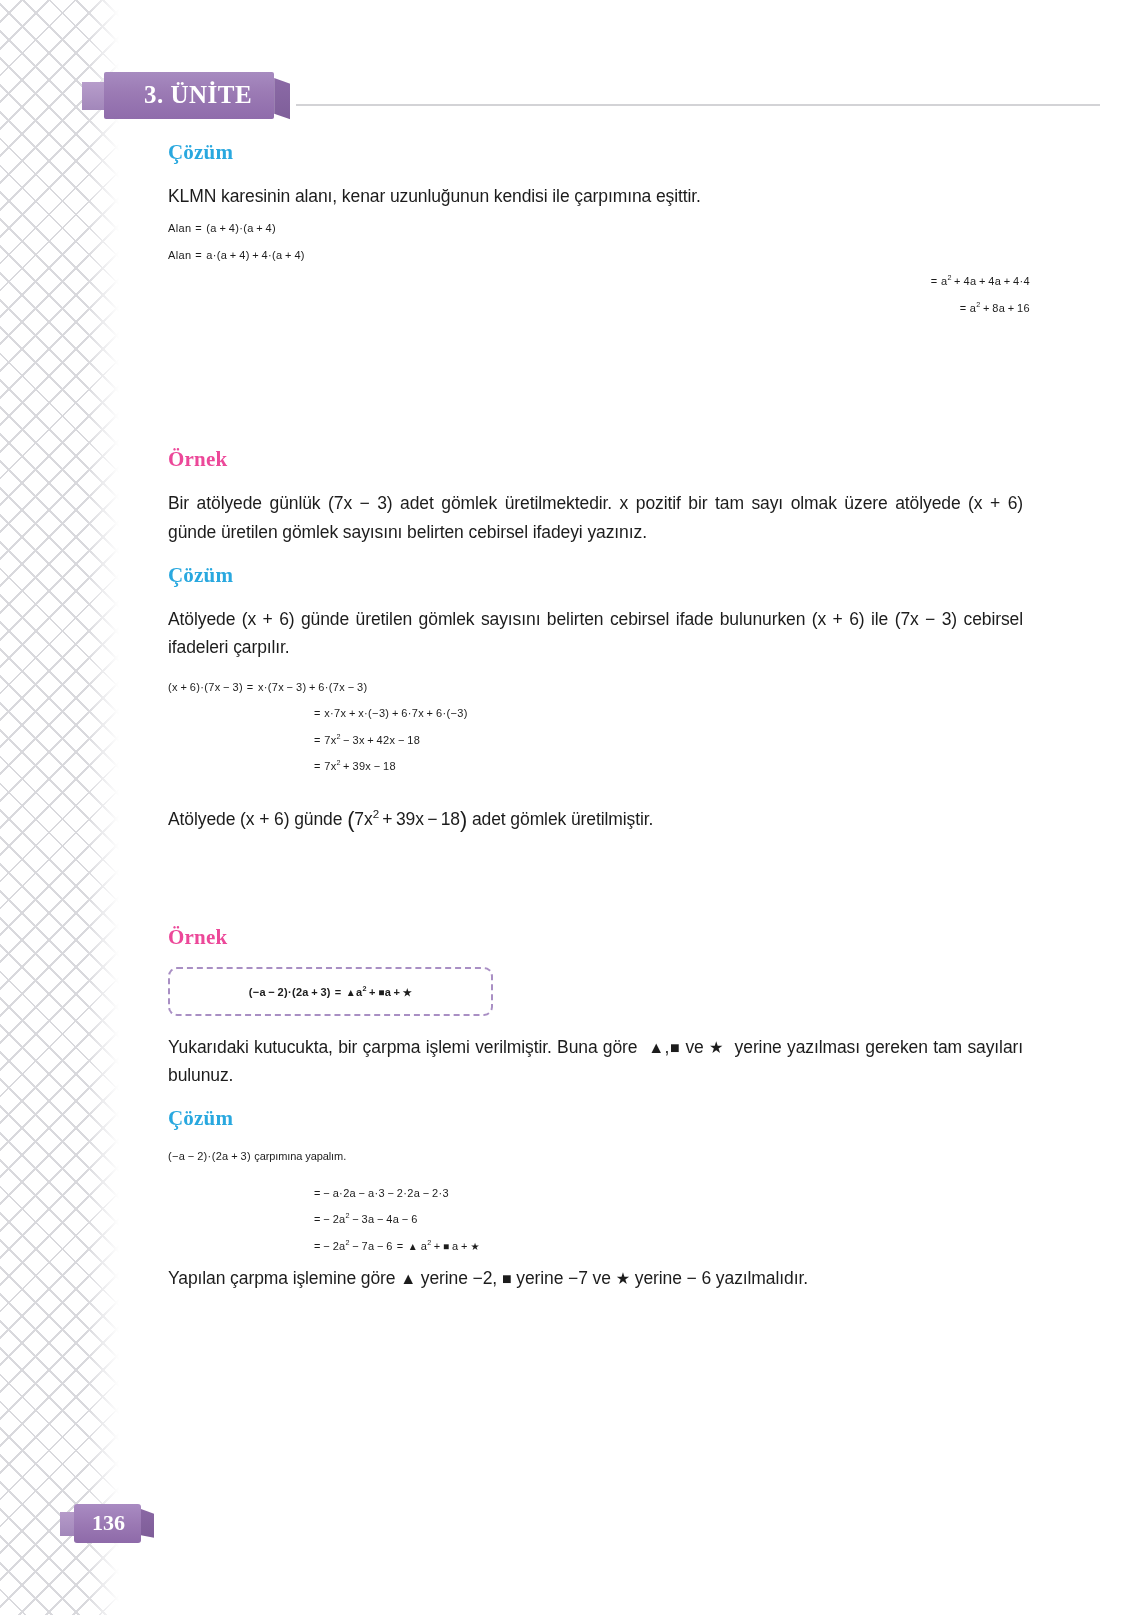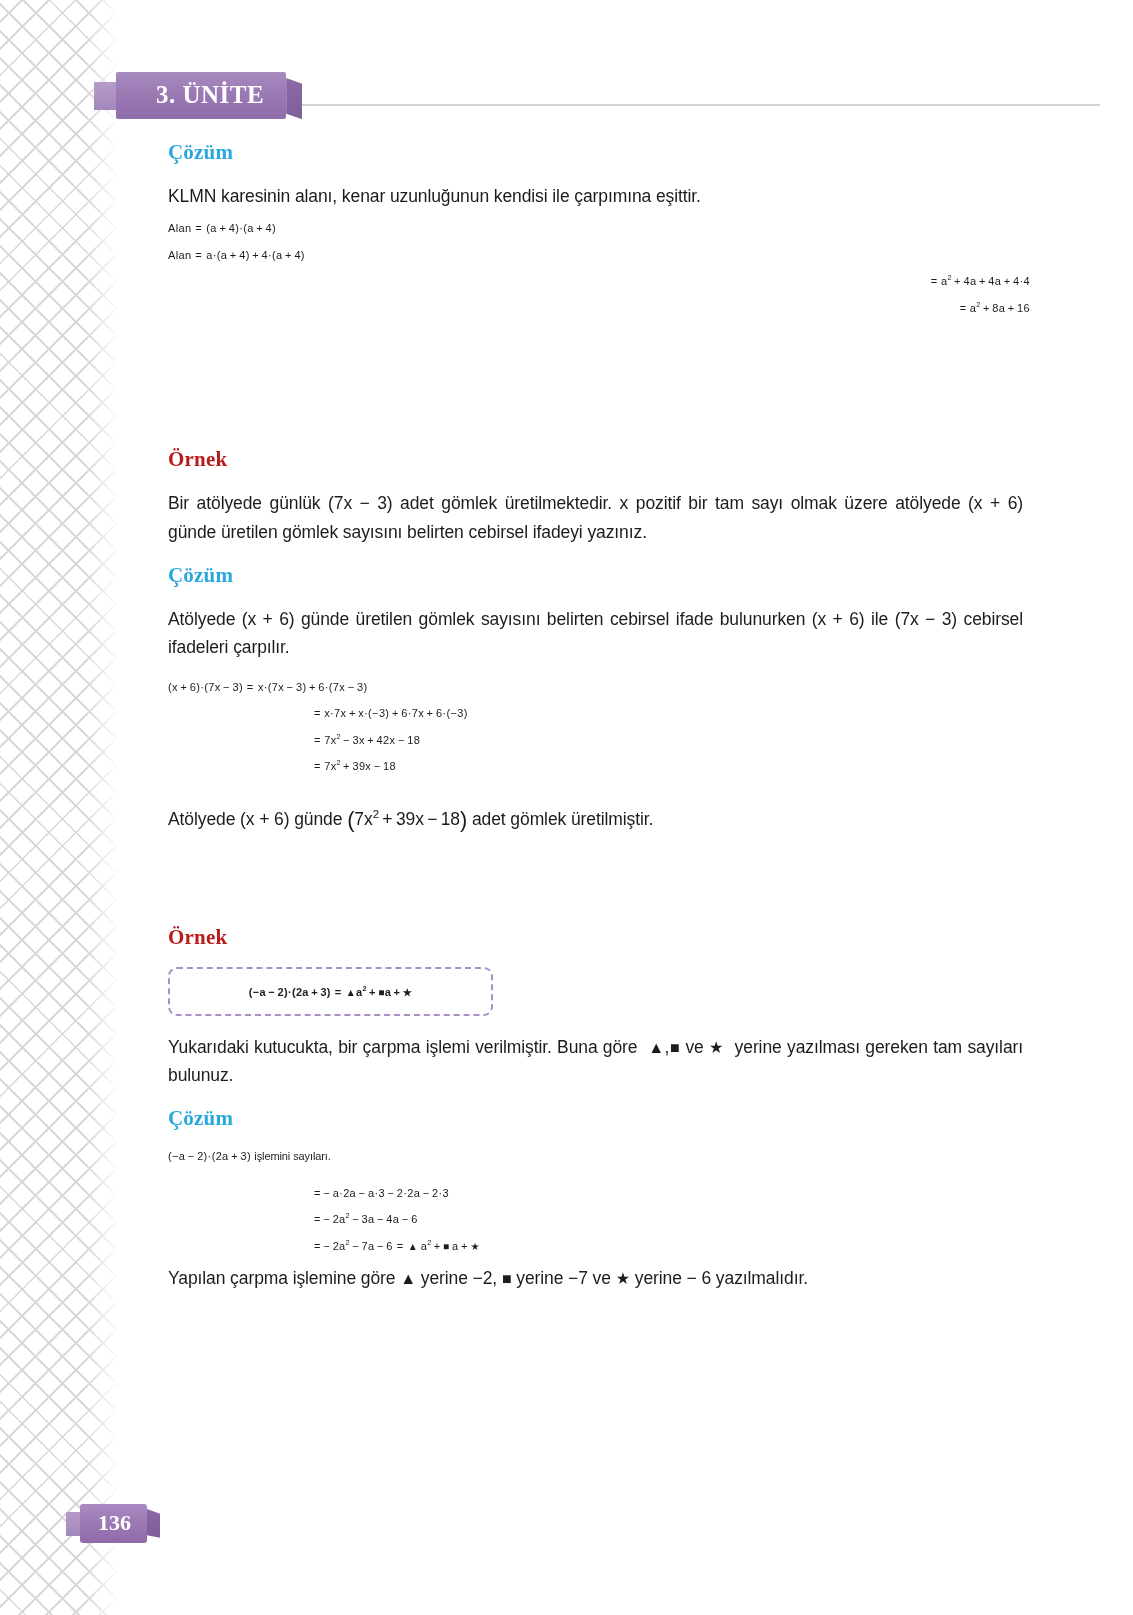--- a/index.html
+++ b/index.html
@@ -34,21 +34,21 @@
     top: 0;
     width: 46px;
     height: 1615px;
     background: linear-gradient(to right, rgba(255,255,255,0) 0%, #ffffff 72%);
     z-index: 1;
   }
 
   
   .unit-banner {
     position: absolute;
-    left: 116px;
+    left: 104px;
     top: 72px;
     z-index: 5;
   }
   .unit-ribbon {
     position: relative;
     display: inline-block;
     background: linear-gradient(to bottom, #a78bc0 0%, #9b7ab4 45%, #8f6cab 100%);
     color: #ffffff;
     font-family: "Liberation Serif", serif;
     font-weight: bold;
@@ -96,21 +96,21 @@
   }
 
   
   .head {
     font-family: "Liberation Serif", serif;
     font-weight: bold;
     font-size: 21px;
     letter-spacing: 0.2px;
   }
   .head-cozum { color: #29a8df; }
-  .head-ornek { color: #b91c1c; }
+  .head-ornek { color: #ec4899; }
 
   
   .para {
     font-size: 17.5px;
     color: #1c1c1c;
     line-height: 1.62;
     letter-spacing: -0.1px;
   }
   .para.justify { text-align: justify; }
 
@@ -148,21 +148,21 @@
 
   
   .gap-xs { height: 10px; }
   .gap-s  { height: 17px; }
   .gap-m  { height: 27px; }
   .gap-xl { height: 62px; }
 
   
   .page-badge {
     position: absolute;
-    left: 80px;
+    left: 74px;
     top: 1504px;
     z-index: 6;
   }
   .page-badge-inner {
     position: relative;
     display: inline-block;
     background: linear-gradient(to bottom, #a98bc2 0%, #9a78b3 55%, #8e6aa9 100%);
     color: #ffffff;
     font-family: "Liberation Serif", serif;
     font-weight: bold;
@@ -278,21 +278,21 @@
   <div class="gap-s"></div>
   <div class="para justify" style="width:855px">
     Yukarıdaki kutucukta, bir çarpma işlemi verilmiştir. Buna göre&nbsp; <span class="sym">▲</span>,<span class="sym">■</span> ve <span class="sym">★</span>&nbsp; yerine yazılması gereken tam sayıları bulunuz.
   </div>
 
   <div class="gap-s"></div>
   <div class="head head-cozum">Çözüm</div>
   <div class="gap-s"></div>
 
   <div class="math ind1">
-    (−a − 2)·(2a + 3) <span style="letter-spacing:-0.1px">işlemini sayıları.</span>
+    (−a − 2)·(2a + 3) <span style="letter-spacing:-0.1px">çarpımına yapalım.</span>
   </div>
   <div class="gap-xs"></div>
   <div class="gap-xs"></div>
   <div class="math ind4" style="padding-left:146px">
     = − a·2a − a·3 − 2·2a − 2·3
   </div>
   <div class="gap-xs"></div>
   <div class="math ind4" style="padding-left:146px">
     = − 2a<sup>2</sup> − 3a − 4a − 6
   </div>

